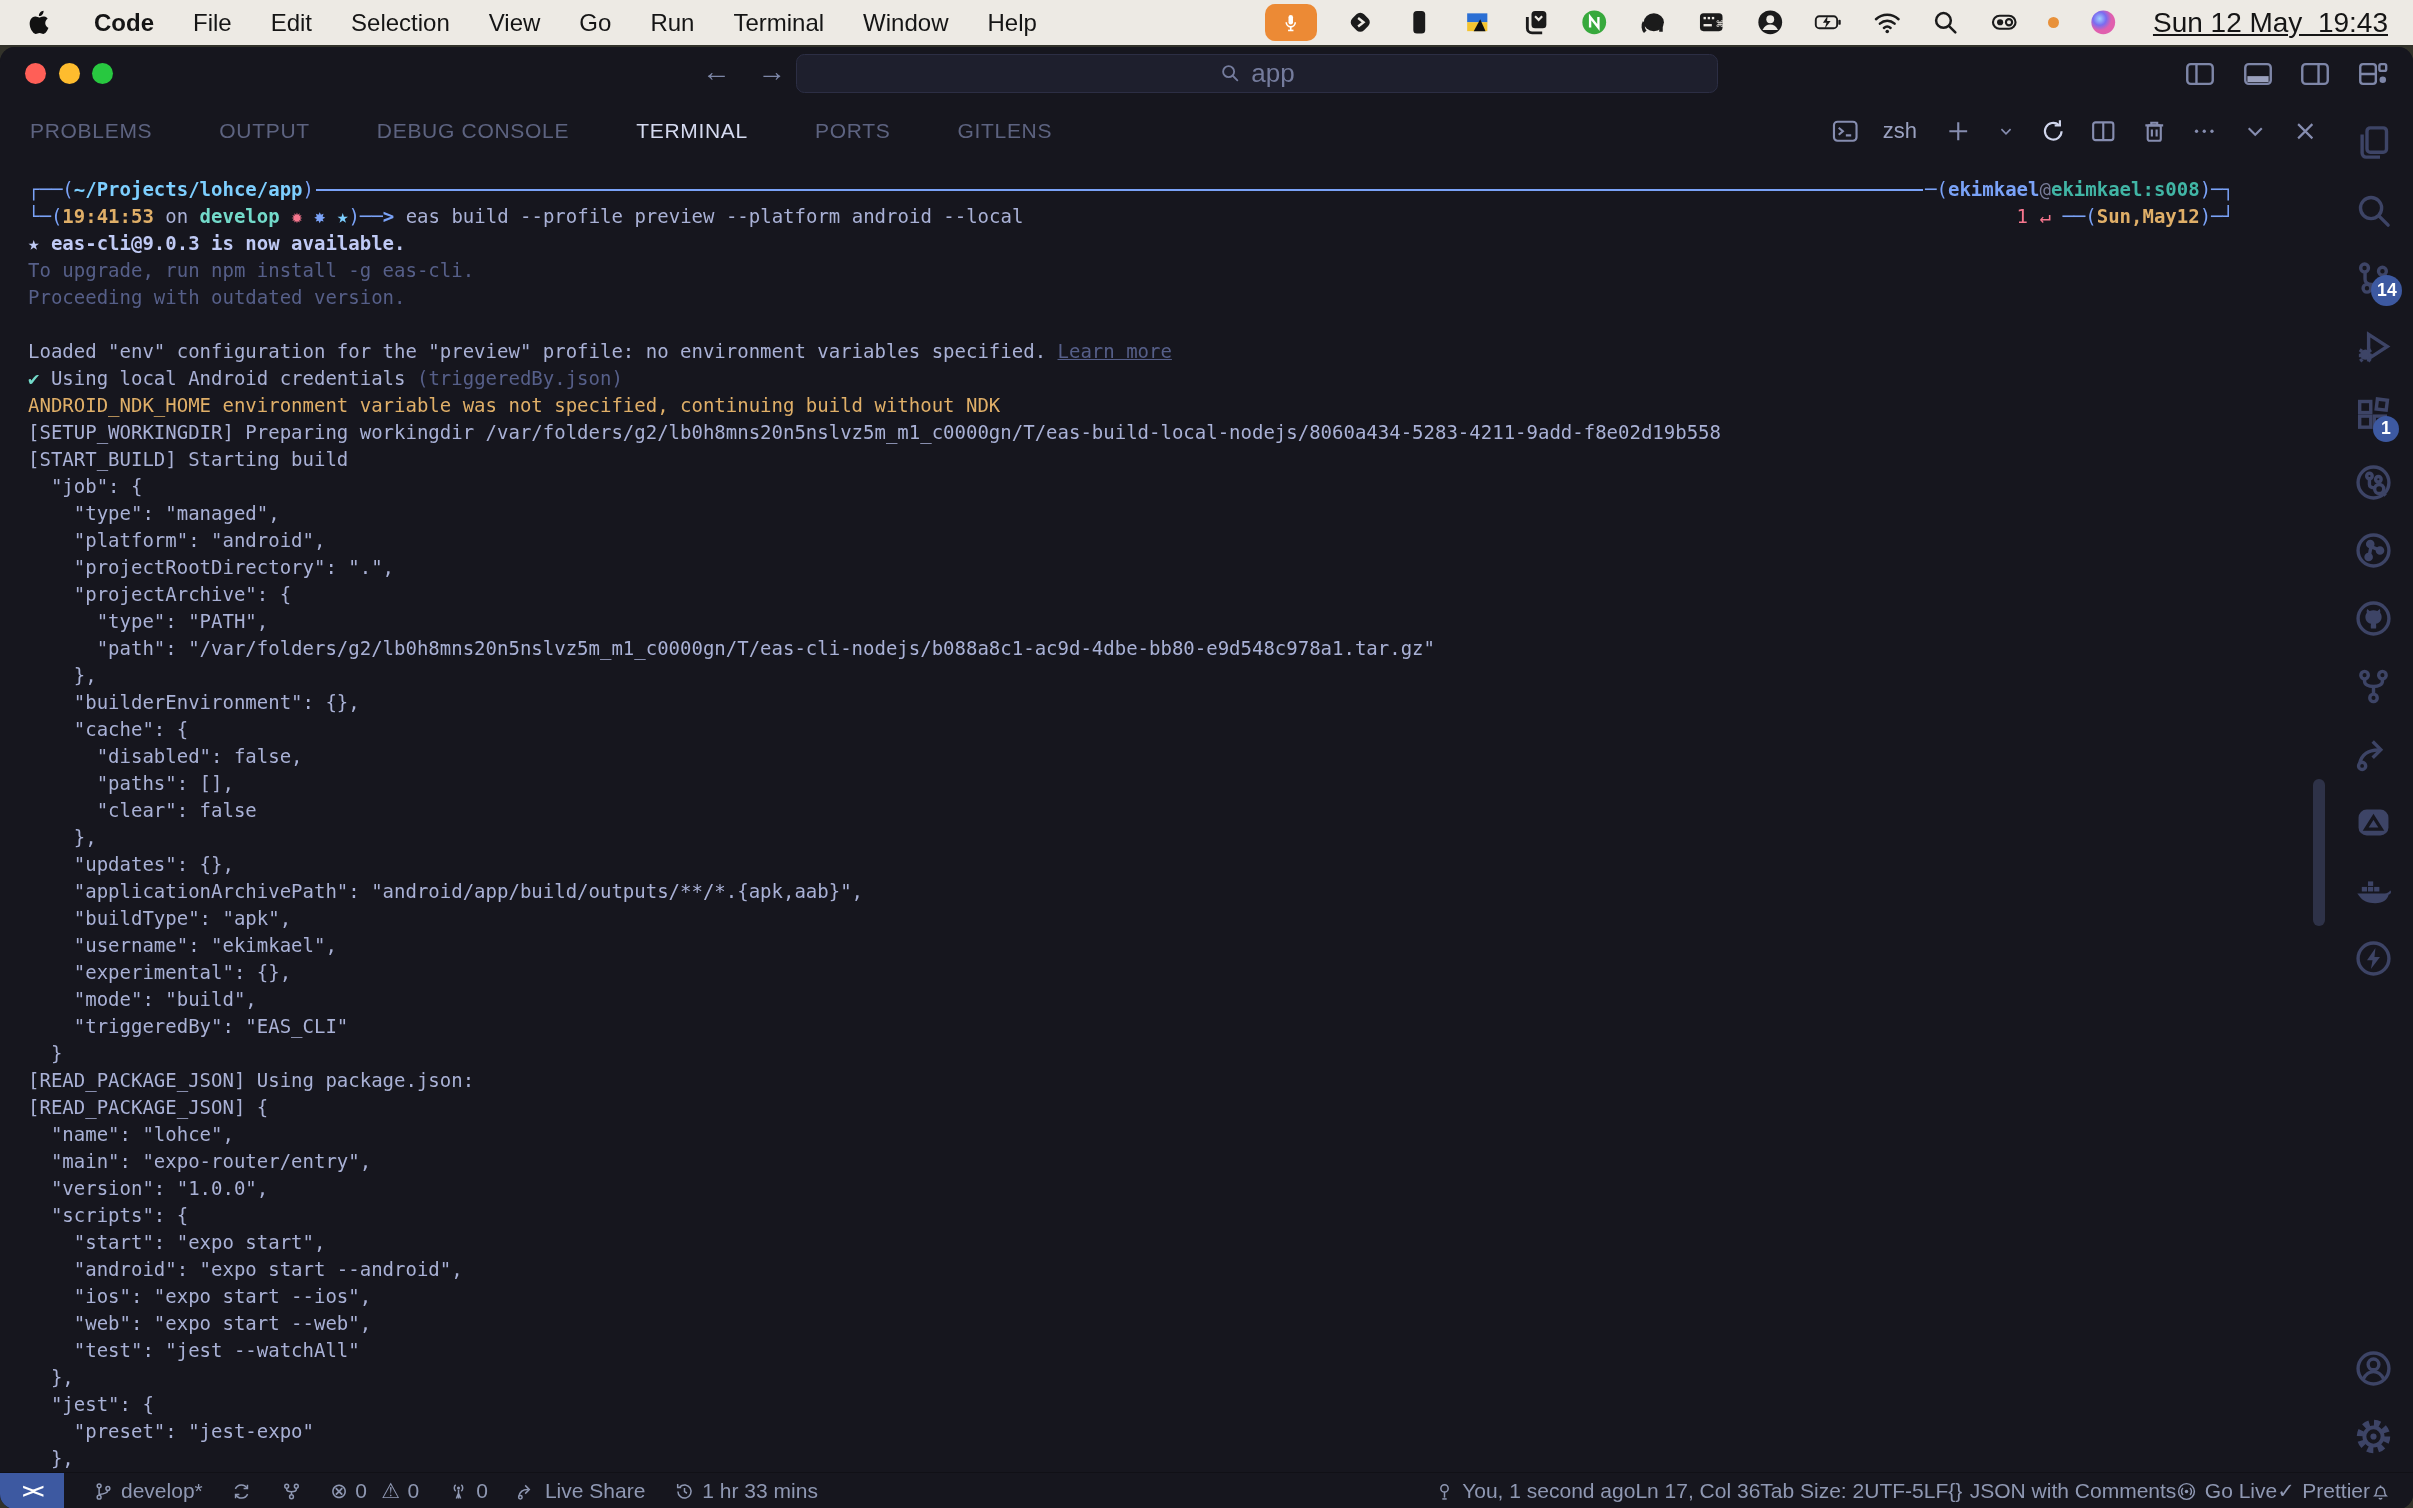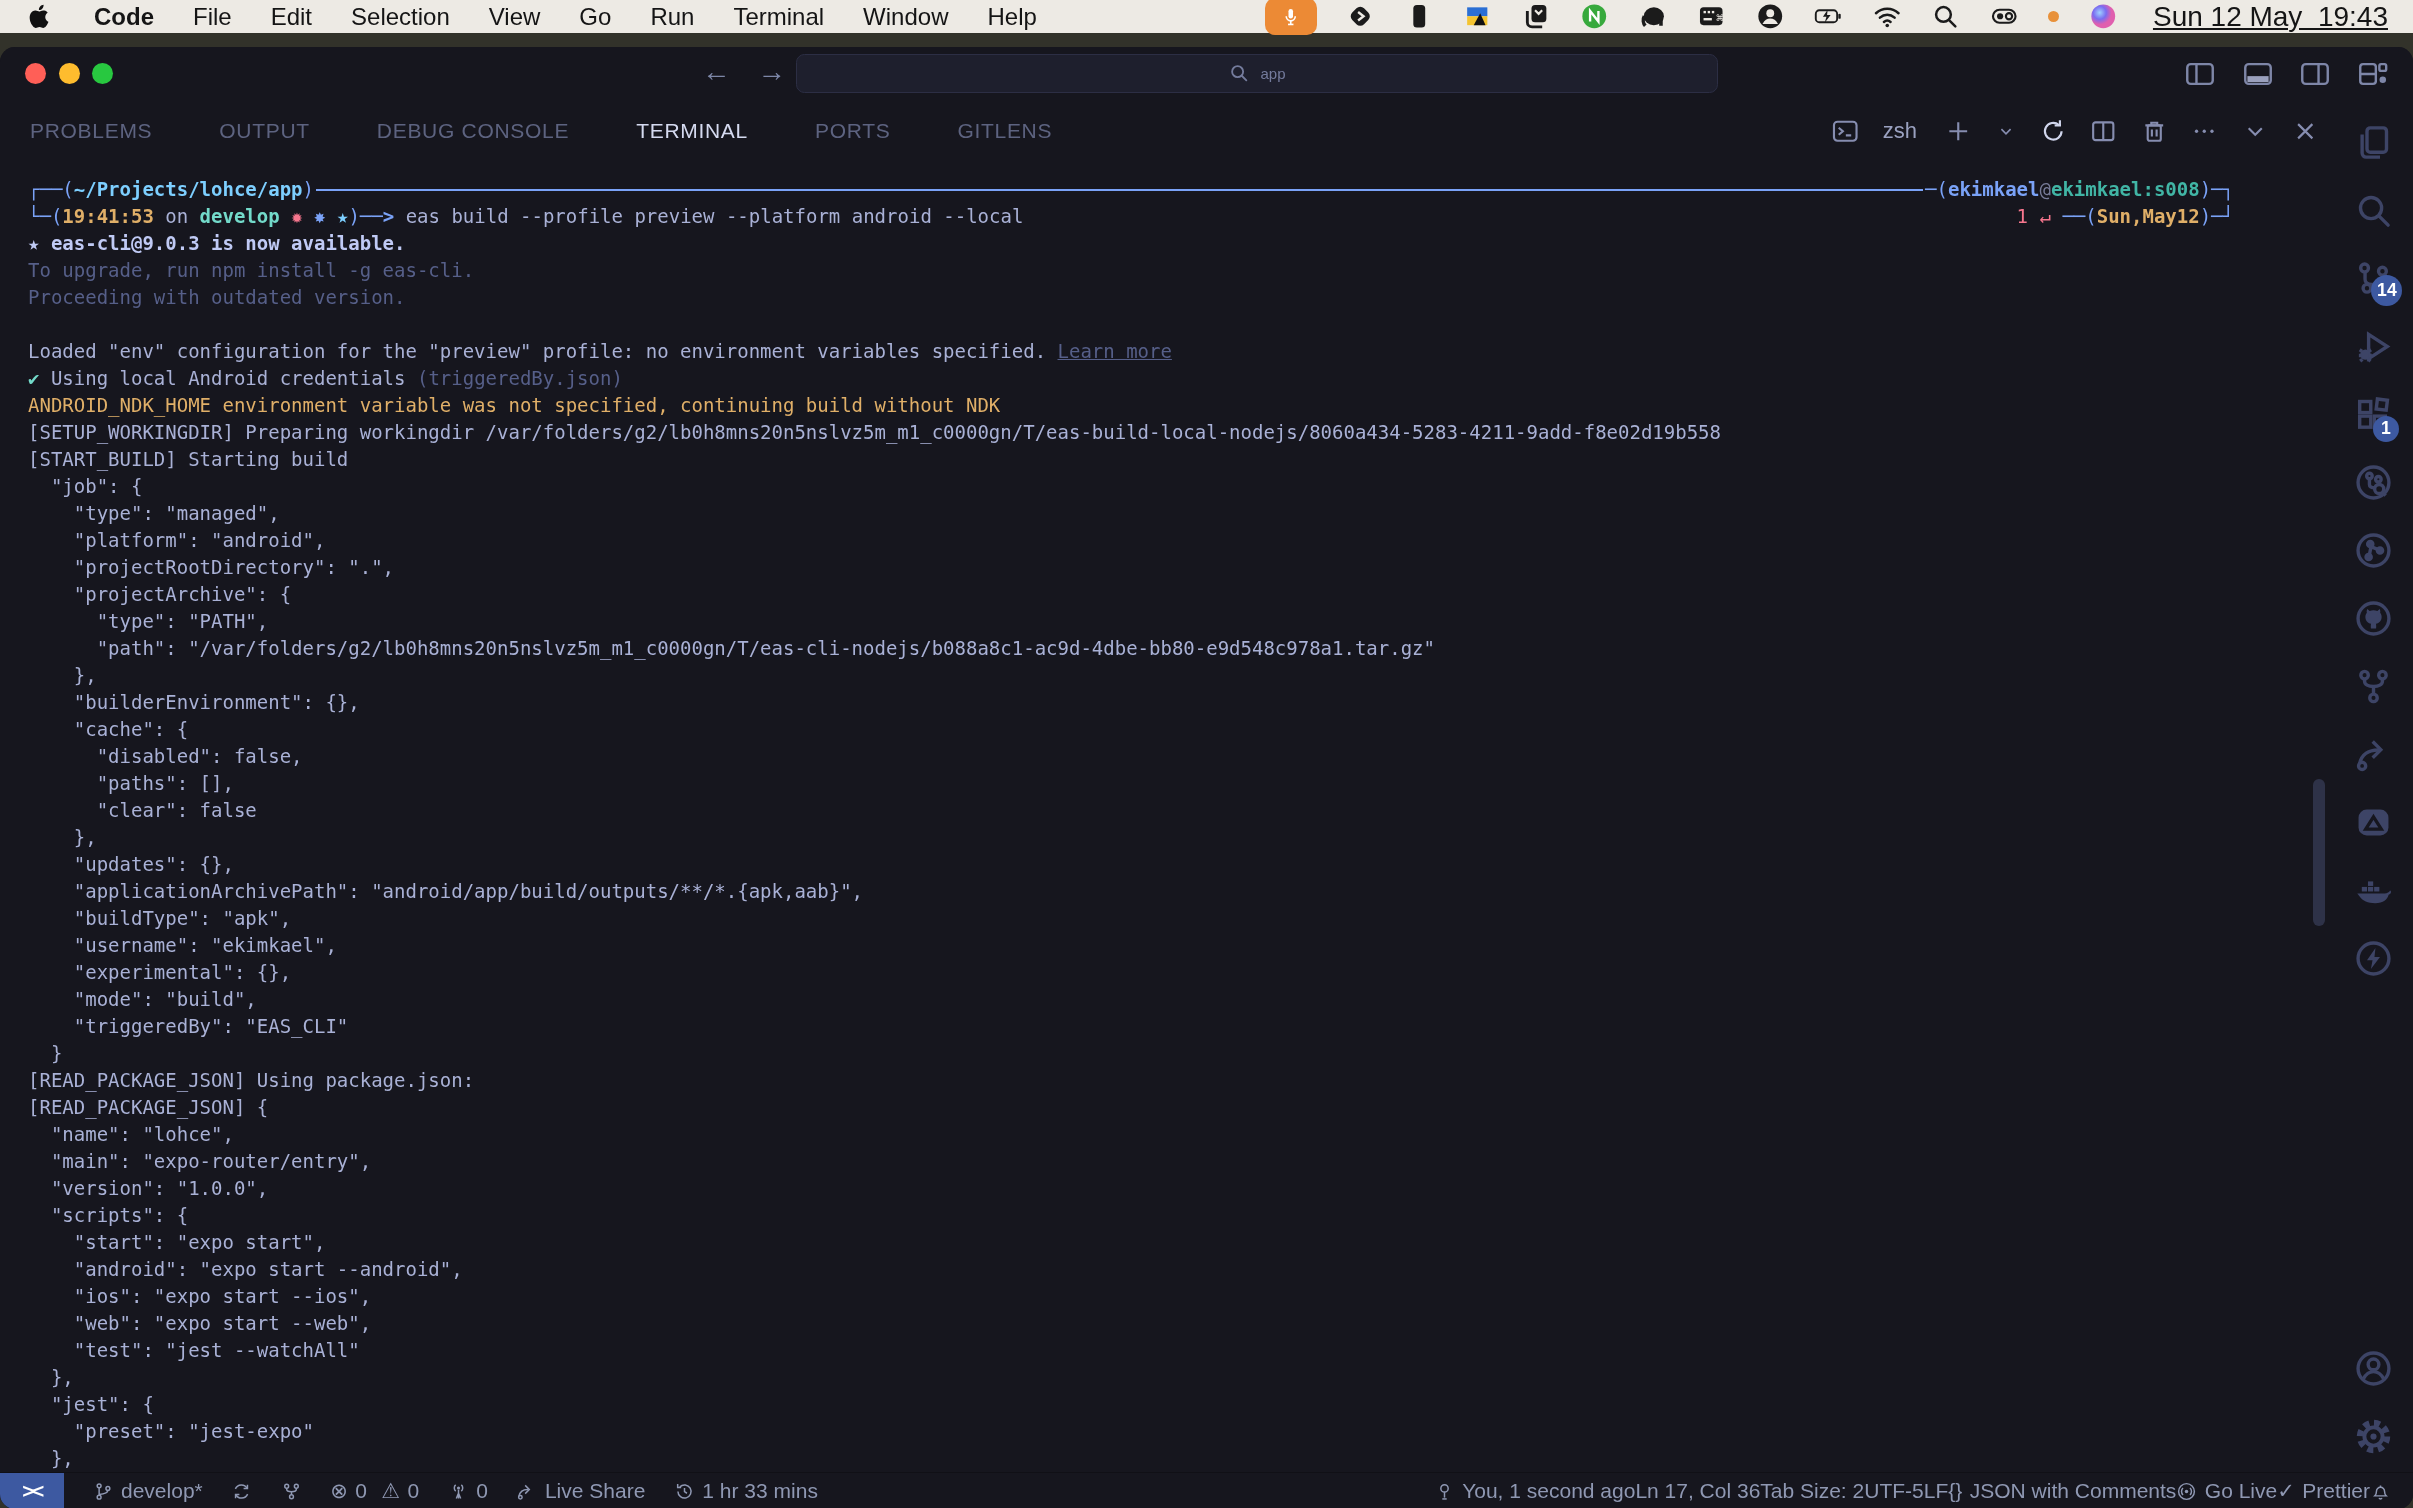--- a/index.html
+++ b/index.html
@@ -1,41 +1,41 @@
 <!DOCTYPE html>
 <html style="font-size:13.4px"><head>
 <meta charset="utf-8">
 <style>
   html,body{margin:0;padding:0;background:#32322a;}
   *{box-sizing:border-box;}
   .screen{position:relative;width:2413px;height:1508px;overflow:hidden;font-family:"Liberation Sans",sans-serif;}
 
   
-  .menubar{position:absolute;top:0;left:0;width:2413px;height:33px;background:#edeae4;display:flex;align-items:center;padding:0 25px;color:#151515;font-size:24px;gap:20px;}
+  .menubar{position:absolute;top:0;left:0;width:2413px;height:45px;background:#edeae4;display:flex;align-items:center;padding:0 25px;color:#151515;font-size:24px;gap:20px;}
   .mb-left{display:flex;align-items:center;gap:39px;}
   .mb-item{cursor:default;}
   .mb-item.app{font-weight:700;}
   .mb-right{margin-left:auto;display:flex;align-items:center;gap:28.5px;}
   .mb-ic{width:30px;height:30px;display:flex;align-items:center;justify-content:center;}
   .mb-ic svg{width:28.5px;height:28.5px;}
   .mic-badge{width:52px;height:37px;background:#ec8a35;border-radius:10px;display:flex;align-items:center;justify-content:center;}
   .mic-badge svg{width:23.5px;height:23.5px;}
   .clock{font-size:28px;margin-left:6.7px;white-space:pre;text-decoration:underline;}
 
   
   .window{position:absolute;top:47px;left:0;width:2413px;height:1462px;background:#16161e;border-radius:15px;overflow:hidden;display:flex;flex-direction:column;}
 
   
   .titlebar{position:relative;height:52px;flex:0 0 52px;background:#16161e;}
   .lights{position:absolute;left:25px;top:16px;display:flex;gap:12.6px;}
   .light{width:21px;height:21px;border-radius:50%;}
   .light.r{background:#ff5f57;}.light.y{background:#febc2e;}.light.g{background:#28c840;}
   .navarrows{position:absolute;left:702px;top:8.4px;display:flex;gap:27px;color:#7d87a8;font-size:28.5px;}
   .navarrows span{cursor:pointer;}
-  .cmdcenter{position:absolute;left:796px;top:6.7px;width:922px;height:39px;background:#1e1f2d;border:0.8px solid #2c2e44;border-radius:8.4px;display:flex;align-items:center;justify-content:center;gap:10px;color:#747b9c;font-size:15px;}
+  .cmdcenter{position:absolute;left:796px;top:6.7px;width:922px;height:39px;background:#1e1f2d;border:0.8px solid #2c2e44;border-radius:8.4px;display:flex;align-items:center;justify-content:center;gap:10px;color:#747b9c;font-size:26px;}
   .cmdcenter svg{width:22px;height:22px;}
   .tb-icons{position:absolute;right:23.5px;top:10px;display:flex;gap:23.5px;}
   .tb-icons .ic{width:34px;height:34px;cursor:pointer;}
   .tb-icons svg{width:34px;height:34px;stroke:#7e86a8;fill:none;stroke-width:1.7;}
 
   
   .main{flex:1;display:flex;min-height:0;}
   .center{flex:1;display:flex;flex-direction:column;min-width:0;}
 
   

